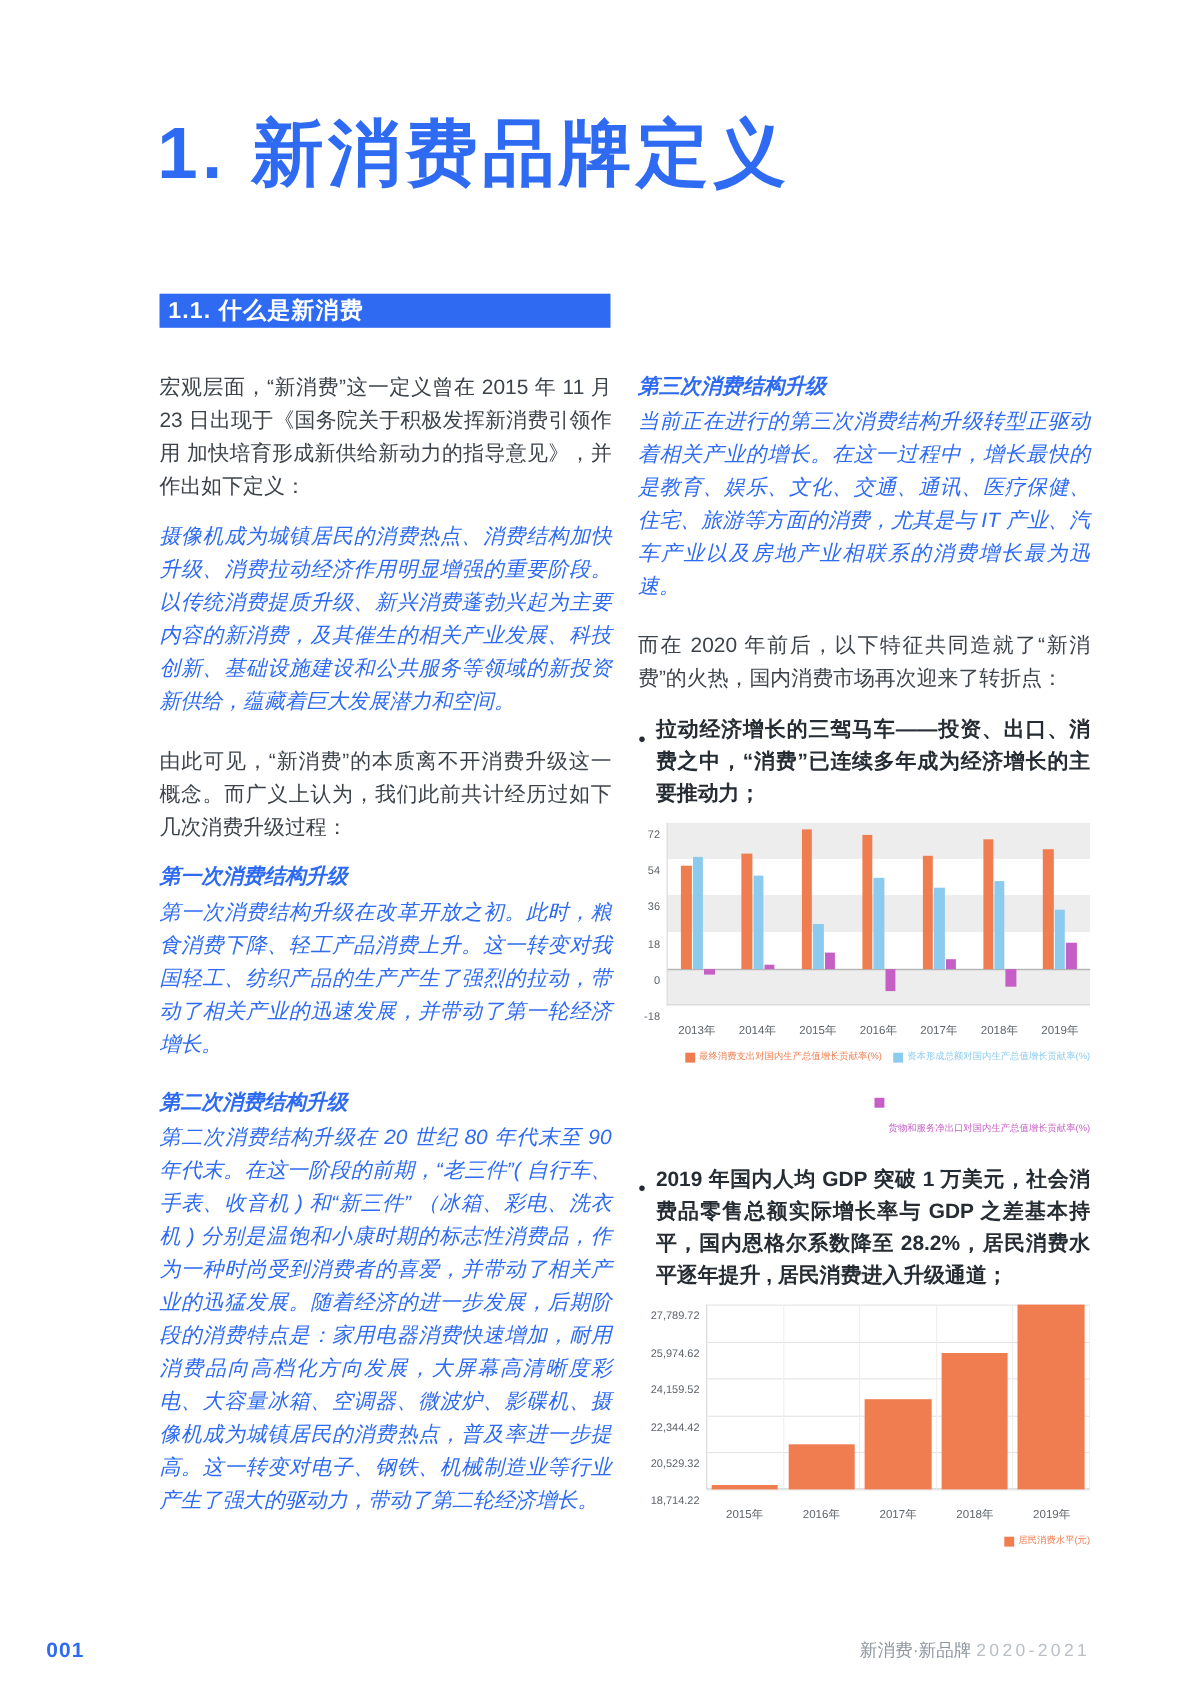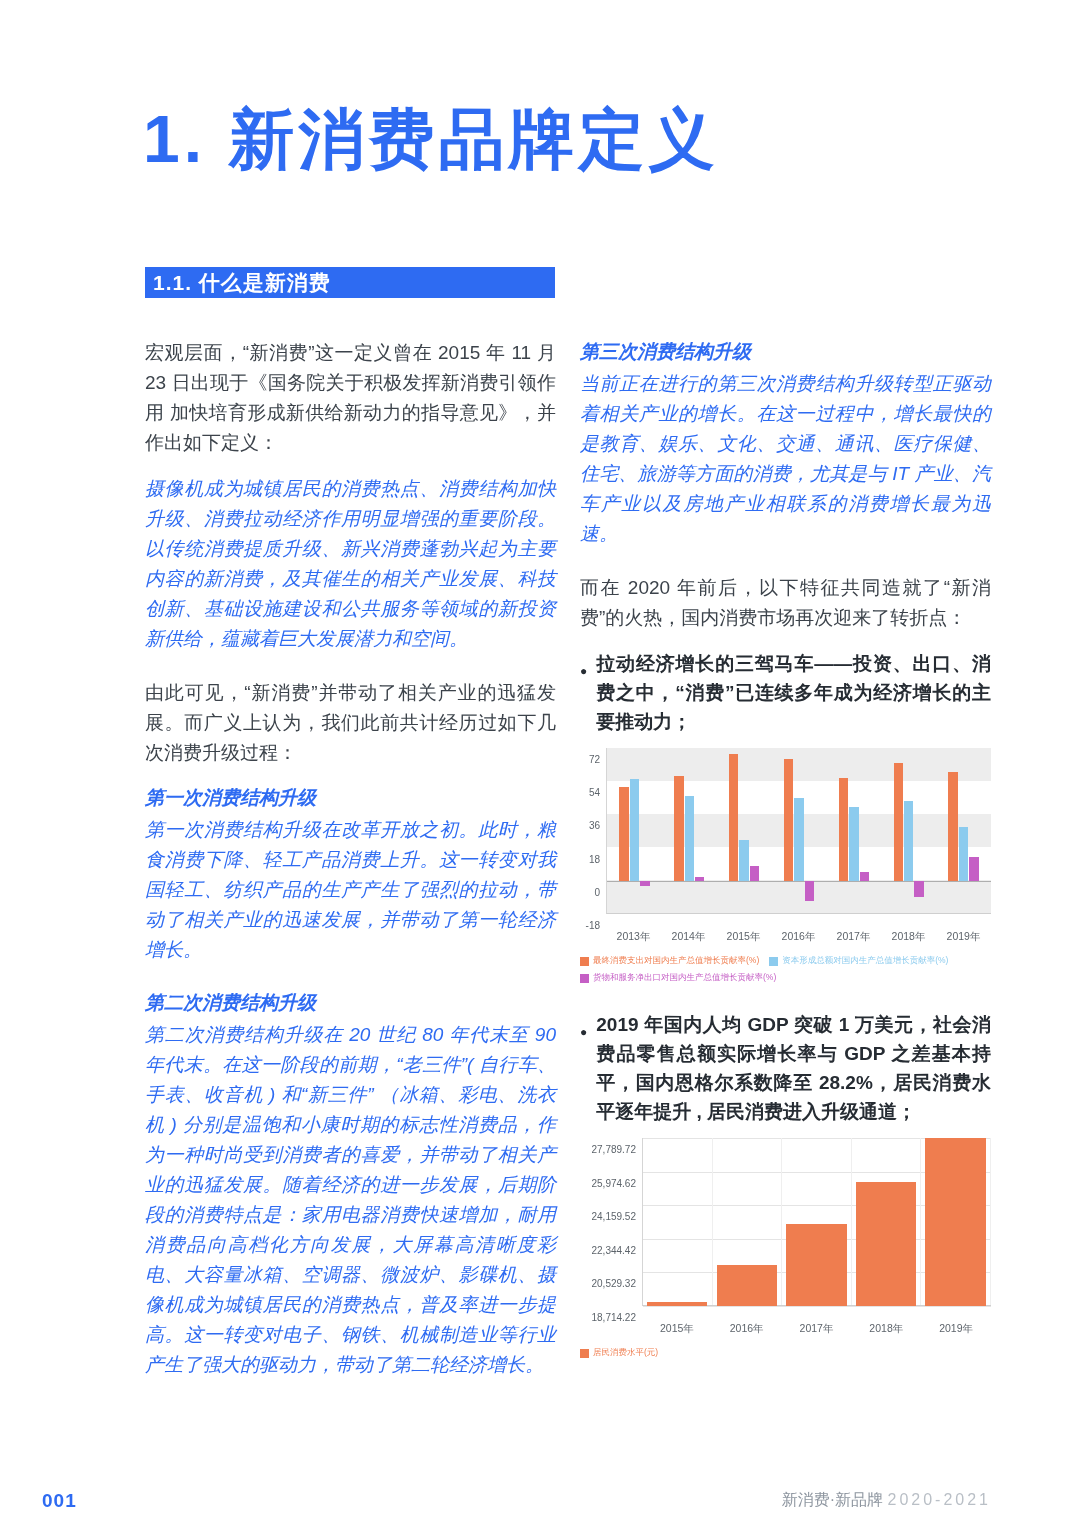--- a/index.html
+++ b/index.html
@@ -30,21 +30,21 @@
         #ededed 0 20%, #ffffff 20% 40%, #ededed 40% 60%, #ffffff 60% 80%, #ededed 80% 100%);}
   .gridline{position:absolute;left:0;right:0;height:1px;background:#e4e4e4;}
   .zeroline{position:absolute;left:0;right:0;height:1px;background:#aeaeae;}
   .groups{position:absolute;top:0;left:0;right:0;bottom:0;display:flex;}
   .group{flex:1;position:relative;}
   .with-sep .group{border-right:1px solid #efefef;}
   .bar{position:absolute;}
   .xlabels{display:flex;margin-top:5px;}
   .xtick{flex:1;text-align:center;font-size:10.5px;color:#5d646b;white-space:nowrap;}
   .legend{margin-top:11px;}
-  .legend-row{display:flex;justify-content:flex-start;align-items:center;gap:10px;margin-bottom:5px;}
+  .legend-row{display:flex;justify-content:flex-end;align-items:center;gap:10px;margin-bottom:5px;}
   .legend-item{display:flex;align-items:center;gap:4px;font-size:8.5px;white-space:nowrap;}
   .legend-swatch{width:9px;height:9px;flex:0 0 auto;}
   .pageno{position:absolute;left:42px;bottom:26px;font-size:19px;font-weight:700;
          color:#2e6bf2;letter-spacing:1px;}
   .footer-right{position:absolute;right:89px;bottom:27px;font-size:16px;color:#8e96a0;}
   .footer-right .years{color:#b9bfc6;letter-spacing:3px;margin-left:0;}
 </style>
 </head>
 <body>
 
@@ -54,21 +54,21 @@
 
   <div class="section-bar">
     <span>1.1. 什么是新消费</span>
   </div>
 
   <div class="columns">
 
     <div class="col">
       <p class="body">宏观层面，“新消费”这一定义曾在 2015 年 11 月 23 日出现于《国务院关于积极发挥新消费引领作用 加快培育形成新供给新动力的指导意见》，并作出如下定义：</p>
       <p class="quote">摄像机成为城镇居民的消费热点、消费结构加快升级、消费拉动经济作用明显增强的重要阶段。以传统消费提质升级、新兴消费蓬勃兴起为主要内容的新消费，及其催生的相关产业发展、科技创新、基础设施建设和公共服务等领域的新投资新供给，蕴藏着巨大发展潜力和空间。</p>
-      <p class="body">由此可见，“新消费”并带动了相关产业的迅猛发展。而广义上认为，我们此前共计经历过如下几次消费升级过程：</p>
+      <p class="body">由此可见，“新消费”的本质离不开消费升级这一概念。而广义上认为，我们此前共计经历过如下几次消费升级过程：</p>
       <h3 class="subhead">第一次消费结构升级</h3>
       <p class="quote">第一次消费结构升级在改革开放之初。此时，粮食消费下降、轻工产品消费上升。这一转变对我国轻工、纺织产品的生产产生了强烈的拉动，带动了相关产业的迅速发展，并带动了第一轮经济增长。</p>
       <h3 class="subhead">第二次消费结构升级</h3>
       <p class="quote">第二次消费结构升级在 20 世纪 80 年代末至 90 年代末。在这一阶段的前期，“老三件”( 自行车、手表、收音机 ) 和“新三件” （冰箱、彩电、洗衣机 ) 分别是温饱和小康时期的标志性消费品，作为一种时尚受到消费者的喜爱，并带动了相关产业的迅猛发展。随着经济的进一步发展，后期阶段的消费特点是：家用电器消费快速增加，耐用消费品向高档化方向发展，大屏幕高清晰度彩电、大容量冰箱、空调器、微波炉、影碟机、摄像机成为城镇居民的消费热点，普及率进一步提高。这一转变对电子、钢铁、机械制造业等行业产生了强大的驱动力，带动了第二轮经济增长。</p>
     </div>
 
     <div class="col">
       <h3 class="subhead">第三次消费结构升级</h3>
       <p class="quote">当前正在进行的第三次消费结构升级转型正驱动着相关产业的增长。在这一过程中，增长最快的是教育、娱乐、文化、交通、通讯、医疗保健、住宅、旅游等方面的消费，尤其是与 IT 产业、汽车产业以及房地产业相联系的消费增长最为迅速。</p>
       <p class="body">而在 2020 年前后，以下特征共同造就了“新消费”的火热，国内消费市场再次迎来了转折点：</p>
@@ -145,21 +145,21 @@
                 <span style="color: rgb(239, 125, 79);">最终消费支出对国内生产总值增长贡献率(%)</span>
               </div>
               <div class="legend-item">
                 <div class="legend-swatch" style="background: rgb(140, 203, 238);"></div>
                 <span style="color: rgb(140, 203, 238);">资本形成总额对国内生产总值增长贡献率(%)</span>
               </div>
             </div>
             <div class="legend-row">
               <div class="legend-item">
                 <div class="legend-swatch" style="background: rgb(197, 95, 197);"></div>
-                <span style="color: rgb(197, 95, 197);">货物和服务净出口对国内生产总值增长贡献率(%)</span>
+                <span style="color: rgb(197, 95, 197); margin-top: 48px;">货物和服务净出口对国内生产总值增长贡献率(%)</span>
               </div>
             </div>
           </div>
         </div>
 
       <div class="bullet">
         <span class="dot">●</span>
         <span>2019 年国内人均 GDP 突破 1 万美元，社会消费品零售总额实际增长率与 GDP 之差基本持平，国内恩格尔系数降至 28.2%，居民消费水平逐年提升 , 居民消费进入升级通道；</span>
       </div>
 

